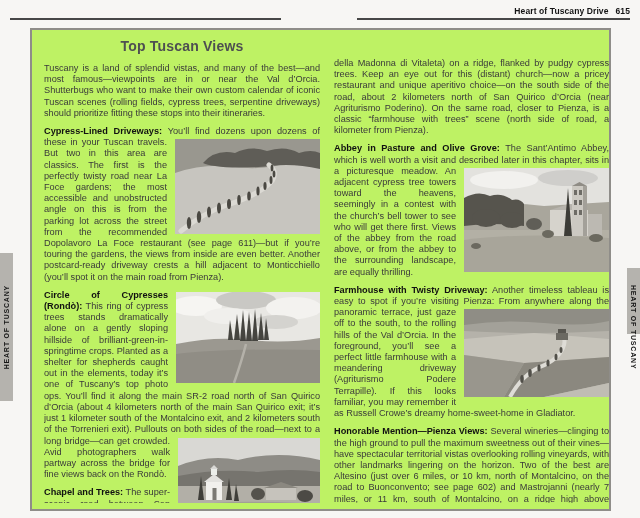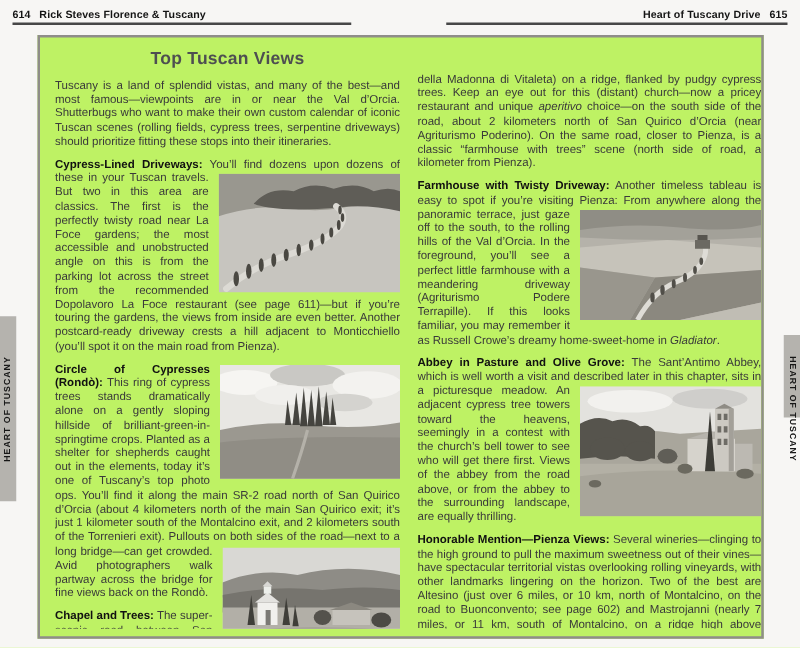--- a/index.html
+++ b/index.html
@@ -12,21 +12,21 @@
   .rule{position:absolute;top:18px;height:2px;background:#474747;}
   .rule-l{left:10px;width:271px;} .rule-r{left:357px;width:273px;}
   
   .box{position:absolute;left:30px;top:28px;width:577px;height:479px;border:2px solid #8f8d89;background:#bef264;}
   .col{position:absolute;overflow:hidden;text-align:justify;}
   .col-left{left:12px;top:6px;width:276px;height:467px;}
   .col-right{left:302px;top:28px;width:275px;height:445px;}
   h2.box-title{margin:2px 0 9px;text-align:center;font-size:14px;font-weight:bold;color:#4e4f51;letter-spacing:.2px;}
   p{margin:0 0 7px;font-size:9.2px;line-height:11.2px;}
   b.lead{color:#111;}
-  .it{font-style:italic;}
+  .it{}
   
   .photo{float:right;margin:2px 0 3px 8px;display:block;}
   .photo svg{display:block;width:100%;height:100%;}
   .ph-a{width:145px;height:95px;} .ph-b{width:144px;height:91px;} .ph-c{width:142px;height:90px;}
   .ph-d{width:145px;height:88px;} .ph-e{width:145px;height:104px;}
   
   .tab-left{position:absolute;left:0;top:253px;width:13px;height:148px;background:#b5b3ae;
             display:flex;align-items:center;justify-content:center;}
   .tab-left span{writing-mode:vertical-rl;transform:rotate(180deg);font-size:7px;font-weight:bold;
             letter-spacing:.8px;color:#161616;white-space:nowrap;}
@@ -34,21 +34,20 @@
   .tab-right{position:absolute;right:0;top:255px;width:13px;height:145px;
             display:flex;align-items:center;justify-content:center;}
   .tab-right span{writing-mode:vertical-rl;font-size:7px;font-weight:bold;letter-spacing:.8px;
             color:#161616;white-space:nowrap;}
 </style>
 </head>
 <body>
 
 <div class="screen">
 
-  <div class="hdr hdr-l"><span class="pg-l">614</span><span>Rick Steves Florence &amp; Tuscany</span></div>
   <div class="hdr hdr-r"><span>Heart of Tuscany Drive</span><span class="pg-r">615</span></div>
   <div class="rule rule-l"></div>
   <div class="rule rule-r"></div>
 
   <aside class="tab-left">
       <span>HEART OF TUSCANY</span>
     </aside>
   <div class="tab-right-band"></div>
   <aside class="tab-right">
       <span>HEART OF TUSCANY</span>
@@ -150,20 +149,62 @@
         <span>The super-scenic road between San Quirico d’Orcia and Pienza (SP-146) has several fine viewpoints, but the best-known is the tidy little chapel (Cappella</span>
       </p>
     </div>
 
     <div class="col col-right">
       <p>
         <span>della Madonna di Vitaleta) on a ridge, flanked by pudgy cypress trees. Keep an eye out for this (distant) church—now a pricey restaurant and unique </span><span class="it">aperitivo</span><span> choice—on the south side of the road, about 2 kilometers north of San Quirico d’Orcia (near Agriturismo Poderino). On the same road, closer to Pienza, is a classic “farmhouse with trees” scene (north side of road, a kilometer from Pienza).</span>
       </p>
 
       <p>
+        <b class="lead">Abbey in Pasture and Olive Grove:</b>
+        <span>The Sant’Antimo Abbey, which is well worth a visit and described later in this chapter, sits</span>
+        <span class="photo ph-e" aria-label="Sant’Antimo Abbey with bell tower and tall cypress">
+          <svg viewBox="0 0 145 104" preserveAspectRatio="none">
+            <rect width="145" height="104" fill="#e3e2de"></rect>
+            <ellipse cx="40" cy="12" rx="34" ry="9" fill="#f2f1ee"></ellipse>
+            <ellipse cx="104" cy="10" rx="30" ry="8" fill="#cfcecb"></ellipse>
+            <path d="M0 40 Q40 32 80 38 L145 34 V104 H0 Z" fill="#a9a69c"></path>
+            <g fill="#56544d">
+              <path d="M0 30 Q14 22 26 28 Q38 24 48 32 Q56 30 60 36 L60 58 Q30 54 0 58 Z"></path>
+              <ellipse cx="48" cy="52" rx="12" ry="8"></ellipse>
+                <ellipse cx="22" cy="50" rx="14" ry="9"></ellipse>
+            </g>
+            <ellipse cx="70" cy="56" rx="8" ry="6" fill="#605e57"></ellipse>
+            <rect y="62" width="145" height="42" fill="#b3b0a5"></rect>
+            <path d="M0 72 Q60 64 145 70 V104 H0 Z" fill="#a8a59a"></path>
+            <rect x="86" y="42" width="38" height="26" fill="#d6d3cc"></rect>
+            <path d="M86 42 L105 36 L124 42 Z" fill="#b7b4ad"></path>
+            <rect x="124" y="46" width="14" height="22" fill="#bcb9b2"></rect>
+            <rect x="108" y="18" width="15" height="50" fill="#ccc9c2"></rect>
+            <rect x="119" y="18" width="4" height="50" fill="#a3a099"></rect>
+            <path d="M108 18 L115.5 14 L123 18 Z" fill="#8f8c85"></path>
+            <g fill="#6e6c66">
+              <rect x="110" y="22" width="3" height="5"></rect>
+                <rect x="115" y="22" width="3" height="5"></rect>
+              <rect x="110" y="32" width="3" height="5"></rect>
+                <rect x="115" y="32" width="3" height="5"></rect>
+              <rect x="110" y="42" width="3" height="5"></rect>
+                <rect x="115" y="42" width="3" height="5"></rect>
+            </g>
+            <path d="M100 68 L104 20 L108 68 Z" fill="#3d3c37"></path>
+            <g fill="#6b695f">
+              <ellipse cx="84" cy="66" rx="6" ry="4"></ellipse>
+                <ellipse cx="132" cy="70" rx="7" ry="4"></ellipse>
+                <ellipse cx="12" cy="78" rx="5" ry="3"></ellipse>
+            </g>
+          </svg>
+        </span>
+        <span>in a picturesque meadow. An adjacent cypress tree towers toward the heavens, seemingly in a contest with the church’s bell tower to see who will get there first. Views of the abbey from the road above, or from the abbey to the surrounding landscape, are equally thrilling.</span>
+      </p>
+
+      <p>
         <b class="lead">Farmhouse with Twisty Driveway:</b>
         <span>Another timeless tableau is easy to spot if you’re visiting Pienza: From anywhere along the</span>
         <span class="photo ph-d" aria-label="Farmhouse with meandering driveway in rolling fields">
           <svg viewBox="0 0 145 88" preserveAspectRatio="none">
             <rect width="145" height="88" fill="#b5b2aa"></rect>
             <rect width="145" height="16" fill="#8f8d85"></rect>
             <path d="M0 16 Q40 10 80 14 T145 12 V22 Q70 26 0 22 Z" fill="#a3a199"></path>
             <path d="M0 30 L70 24 L145 30 V48 L60 54 L0 46 Z" fill="#c6c3ba"></path>
             <path d="M0 46 L60 54 L40 88 H0 Z" fill="#99968d"></path>
             <path d="M60 54 L145 48 V74 L80 88 H40 Z" fill="#8b887f"></path>
@@ -178,61 +219,19 @@
                 <ellipse cx="97" cy="41" rx="1.5" ry="3"></ellipse>
             </g>
             <rect x="92" y="24" width="12" height="7" fill="#6b6962"></rect>
             <rect x="94" y="20" width="8" height="4" fill="#57554f"></rect>
           </svg>
         </span>
         <span>panoramic terrace, just gaze off to the south, to the rolling hills of the Val d’Orcia. In the foreground, you’ll see a perfect little farmhouse with a meandering driveway (Agriturismo Podere Terrapille). If this looks familiar, you may remember it as Russell Crowe’s dreamy home-sweet-home in </span><span class="it">Gladiator</span><span>.</span>
       </p>
 
       <p>
-        <b class="lead">Abbey in Pasture and Olive Grove:</b>
-        <span>The Sant’Antimo Abbey, which is well worth a visit and described later in this chapter, sits</span>
-        <span class="photo ph-e" aria-label="Sant’Antimo Abbey with bell tower and tall cypress">
-          <svg viewBox="0 0 145 104" preserveAspectRatio="none">
-            <rect width="145" height="104" fill="#e3e2de"></rect>
-            <ellipse cx="40" cy="12" rx="34" ry="9" fill="#f2f1ee"></ellipse>
-            <ellipse cx="104" cy="10" rx="30" ry="8" fill="#cfcecb"></ellipse>
-            <path d="M0 40 Q40 32 80 38 L145 34 V104 H0 Z" fill="#a9a69c"></path>
-            <g fill="#56544d">
-              <path d="M0 30 Q14 22 26 28 Q38 24 48 32 Q56 30 60 36 L60 58 Q30 54 0 58 Z"></path>
-              <ellipse cx="48" cy="52" rx="12" ry="8"></ellipse>
-                <ellipse cx="22" cy="50" rx="14" ry="9"></ellipse>
-            </g>
-            <ellipse cx="70" cy="56" rx="8" ry="6" fill="#605e57"></ellipse>
-            <rect y="62" width="145" height="42" fill="#b3b0a5"></rect>
-            <path d="M0 72 Q60 64 145 70 V104 H0 Z" fill="#a8a59a"></path>
-            <rect x="86" y="42" width="38" height="26" fill="#d6d3cc"></rect>
-            <path d="M86 42 L105 36 L124 42 Z" fill="#b7b4ad"></path>
-            <rect x="124" y="46" width="14" height="22" fill="#bcb9b2"></rect>
-            <rect x="108" y="18" width="15" height="50" fill="#ccc9c2"></rect>
-            <rect x="119" y="18" width="4" height="50" fill="#a3a099"></rect>
-            <path d="M108 18 L115.5 14 L123 18 Z" fill="#8f8c85"></path>
-            <g fill="#6e6c66">
-              <rect x="110" y="22" width="3" height="5"></rect>
-                <rect x="115" y="22" width="3" height="5"></rect>
-              <rect x="110" y="32" width="3" height="5"></rect>
-                <rect x="115" y="32" width="3" height="5"></rect>
-              <rect x="110" y="42" width="3" height="5"></rect>
-                <rect x="115" y="42" width="3" height="5"></rect>
-            </g>
-            <path d="M100 68 L104 20 L108 68 Z" fill="#3d3c37"></path>
-            <g fill="#6b695f">
-              <ellipse cx="84" cy="66" rx="6" ry="4"></ellipse>
-                <ellipse cx="132" cy="70" rx="7" ry="4"></ellipse>
-                <ellipse cx="12" cy="78" rx="5" ry="3"></ellipse>
-            </g>
-          </svg>
-        </span>
-        <span>in a picturesque meadow. An adjacent cypress tree towers toward the heavens, seemingly in a contest with the church’s bell tower to see who will get there first. Views of the abbey from the road above, or from the abbey to the surrounding landscape, are equally thrilling.</span>
-      </p>
-
-      <p>
         <b class="lead">Honorable Mention—Pienza Views:</b>
         <span>Several wineries—clinging to the high ground to pull the maximum sweetness out of their vines—have spectacular territorial vistas overlooking rolling vineyards, with other landmarks lingering on the horizon. Two of the best are Altesino (just over 6 miles, or 10 km, north of Montalcino, on the road to Buonconvento; see page 602) and Mastrojanni (nearly 7 miles, or 11 km, south of Montalcino, on a ridge high above Sant’Antimo Abbey; see page 599).</span>
       </p>
     </div>
 
   </div>
 </div>
 
 </body></html>

